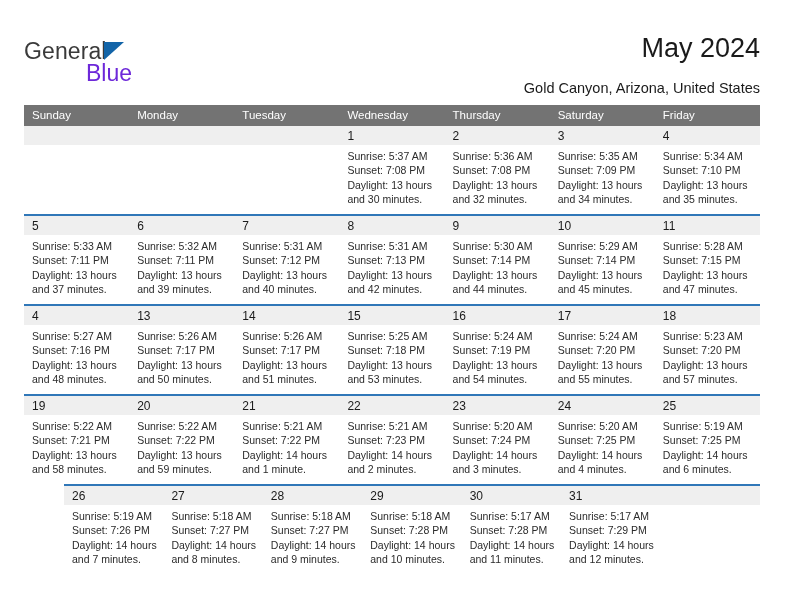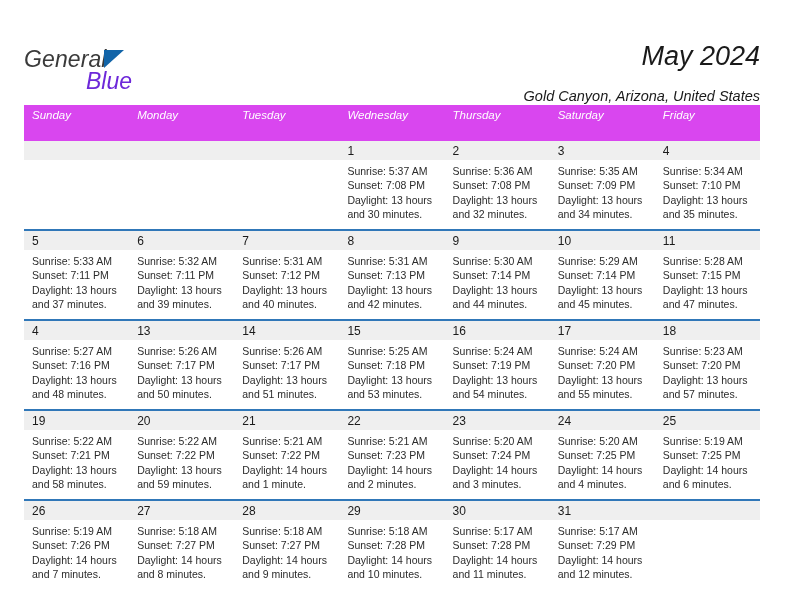--- a/index.html
+++ b/index.html
@@ -19,24 +19,23 @@
     position: relative;
     width: 792px;
     height: 612px;
     box-sizing: border-box;
   }
 
   
   .top {
     position: absolute;
     left: 24px;
-    top: 40px;
+    top: 32px;
     right: 32px;
     height: 72px;
-    font-style: italic;
   }
 
   .logo {
     position: absolute;
     left: 0;
     top: 8px;
     width: 200px;
     height: 56px;
   }
   .logo-general {
@@ -90,23 +89,22 @@
   
   .calendar {
     position: absolute;
     left: 24px;
     top: 105px;
     width: 736px;
   }
 
   .weekdays {
     display: flex;
-    background: #d946ef;
-    height: 36px;
-    font-style: italic;
+    background: #737373;
+    height: 21px;
   }
   .weekday {
     flex: 1 1 0;
     color: #ffffff;
     font-size: 11.5px;
     line-height: 21px;
     padding-left: 8px;
     box-sizing: border-box;
     overflow: hidden;
     white-space: nowrap;
@@ -115,20 +113,21 @@
   .week {
     display: flex;
     border-top: 2px solid #3077b8;
     height: 88px;
   }
   .week.first {
     border-top: none;
   }
   .week.last {
     height: 82px;
+    margin-left: 40px;
   }
 
   .day {
     flex: 1 1 0;
     box-sizing: border-box;
     position: relative;
     background: #ffffff;
     overflow: hidden;
   }
 

